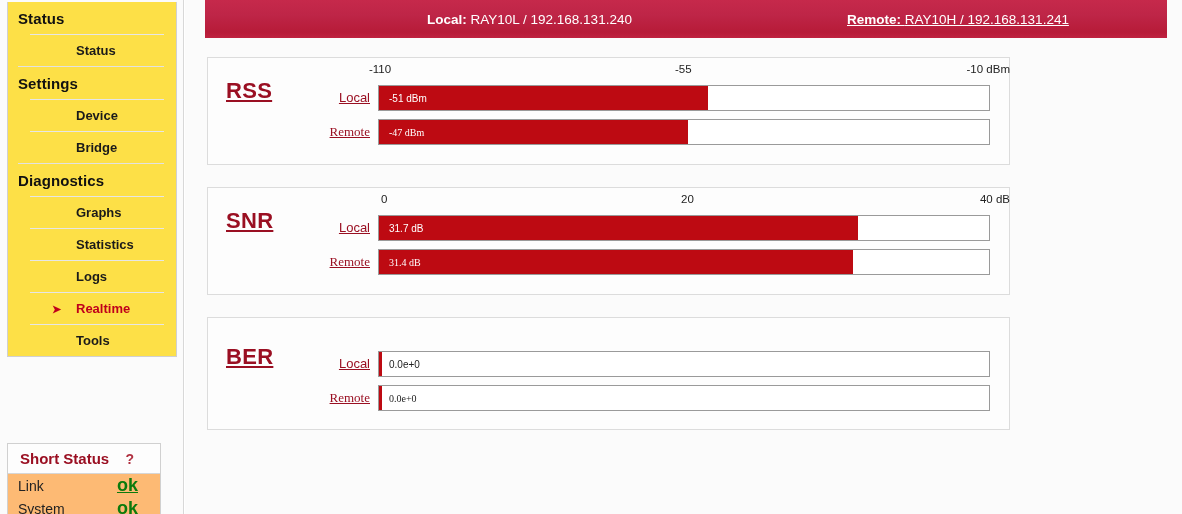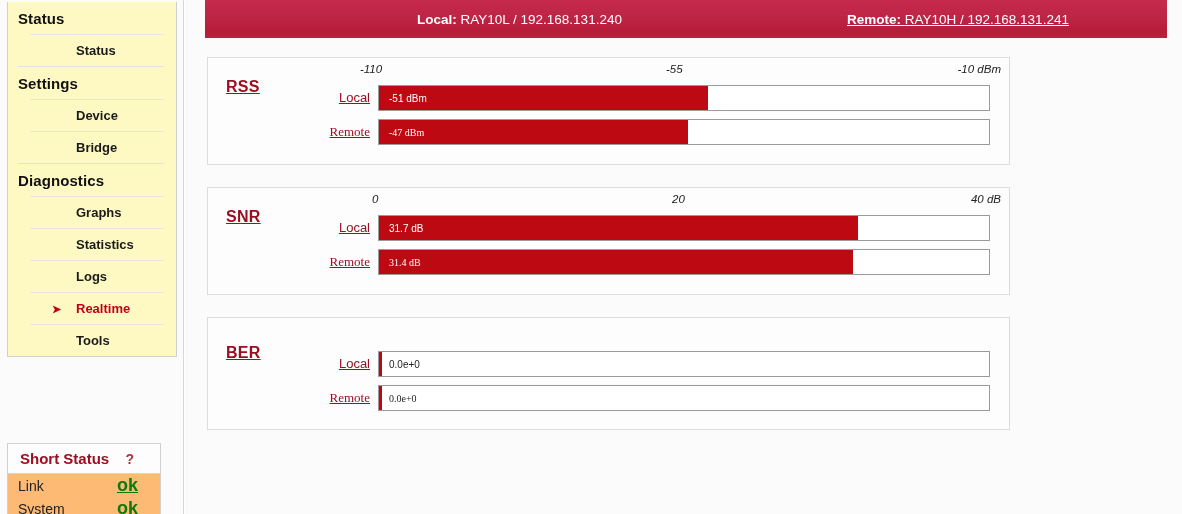--- a/index.html
+++ b/index.html
@@ -32,21 +32,21 @@
     background: #fbfbfb;
     border-right: 1px solid #d8d8d8;
     box-sizing: border-box;
   }
 
   .nav-box {
     position: absolute;
     left: 7px;
     top: 2px;
     width: 170px;
-    background: #fef9c3;
+    background: #fde047;
     border: 1px solid #d0d0d0;
     border-top: none;
     box-sizing: border-box;
   }
 
   .nav-group {
     font-size: 15px;
     font-weight: bold;
     color: #111111;
     padding: 8px 10px 7px 10px;
@@ -146,21 +146,21 @@
     align-items: center;
   }
   .topbar-cell {
     color: #ffffff;
     font-size: 13.5px;
     white-space: nowrap;
   }
   .topbar-cell b { font-weight: bold; }
   #topbar-local {
     position: absolute;
-    left: 212px;
+    left: 222px;
   }
   #topbar-remote {
     position: absolute;
     left: 642px;
     text-decoration: underline;
   }
 
   .panel {
     position: absolute;
     left: 22px;
@@ -170,34 +170,33 @@
     box-sizing: border-box;
   }
   #panel-rss    { top: 57px;  height: 108px; }
   #panel-snr    { top: 187px; height: 108px; }
   #panel-ber    { top: 317px; height: 113px; }
 
   .panel-title {
     position: absolute;
     left: 18px;
     top: 20px;
-    font-size: 16px;
+    font-size: 22px;
     font-weight: bold;
     color: #9a0f22;
     text-decoration: underline;
     letter-spacing: 0.3px;
   }
 
   .scale {
     position: absolute;
-    left: 168px;
+    left: 177px;
     top: 5px;
     width: 625px;
     height: 16px;
-    font-style: italic;
   }
   .scale span {
     position: absolute;
     top: 0;
     font-size: 11.5px;
     color: #222222;
     white-space: nowrap;
   }
   .scale .s-min  { left: -16px; }
   .scale .s-mid  { left: 290px; }

